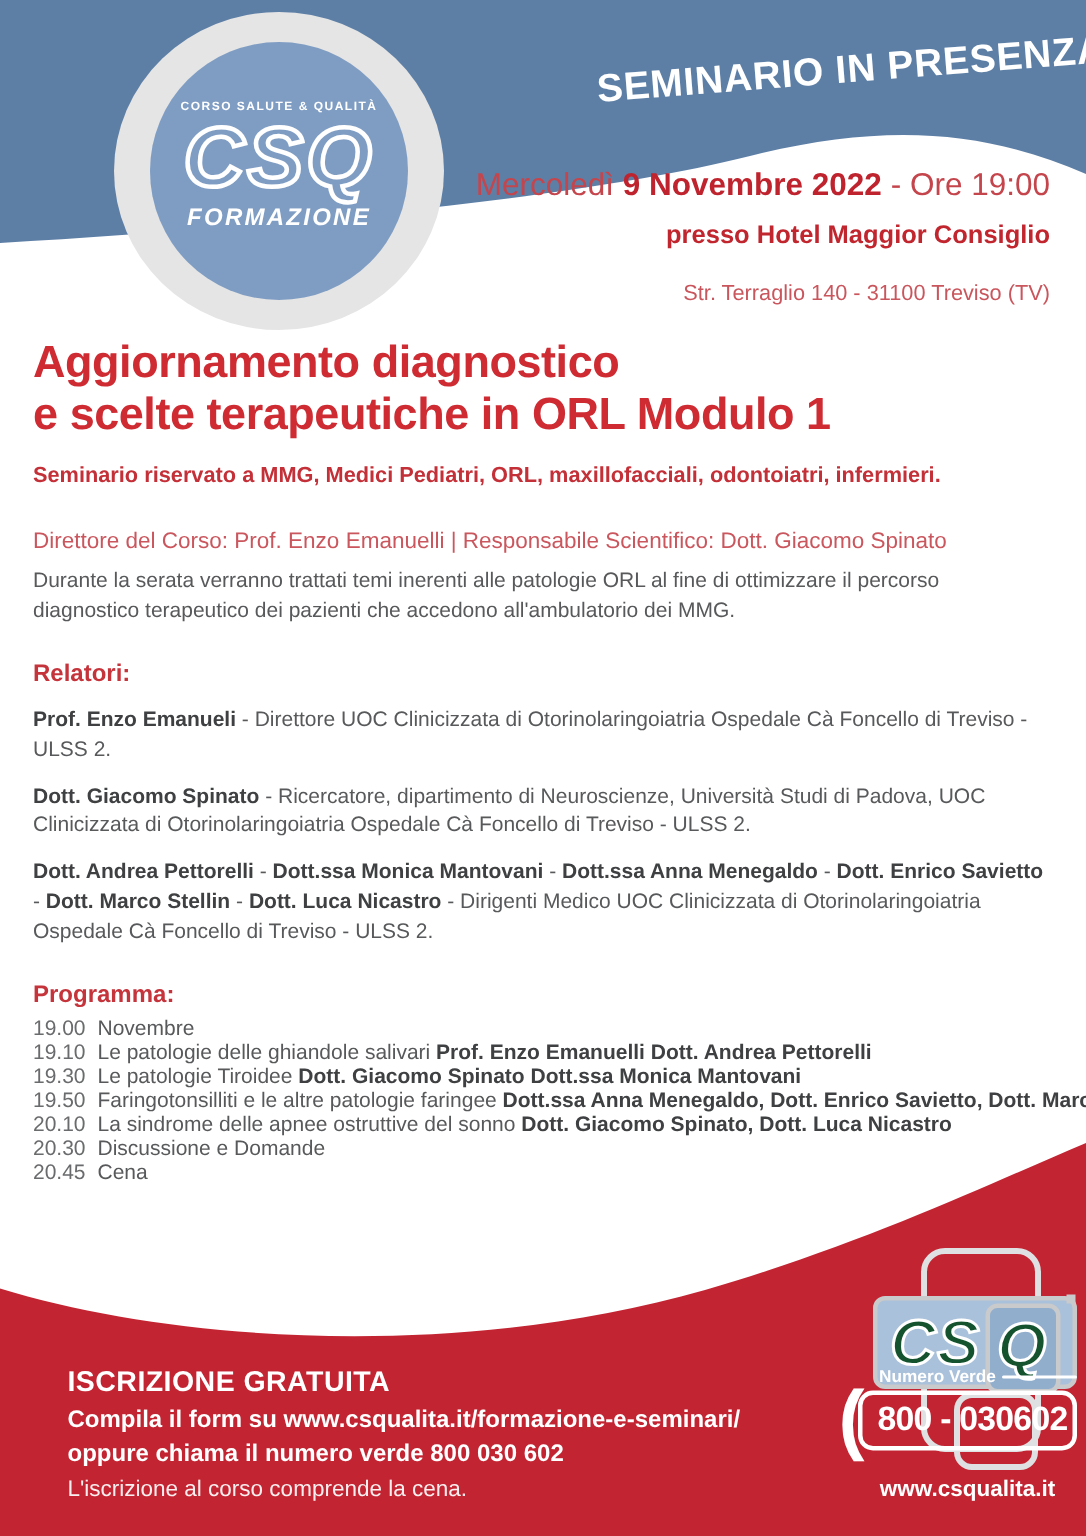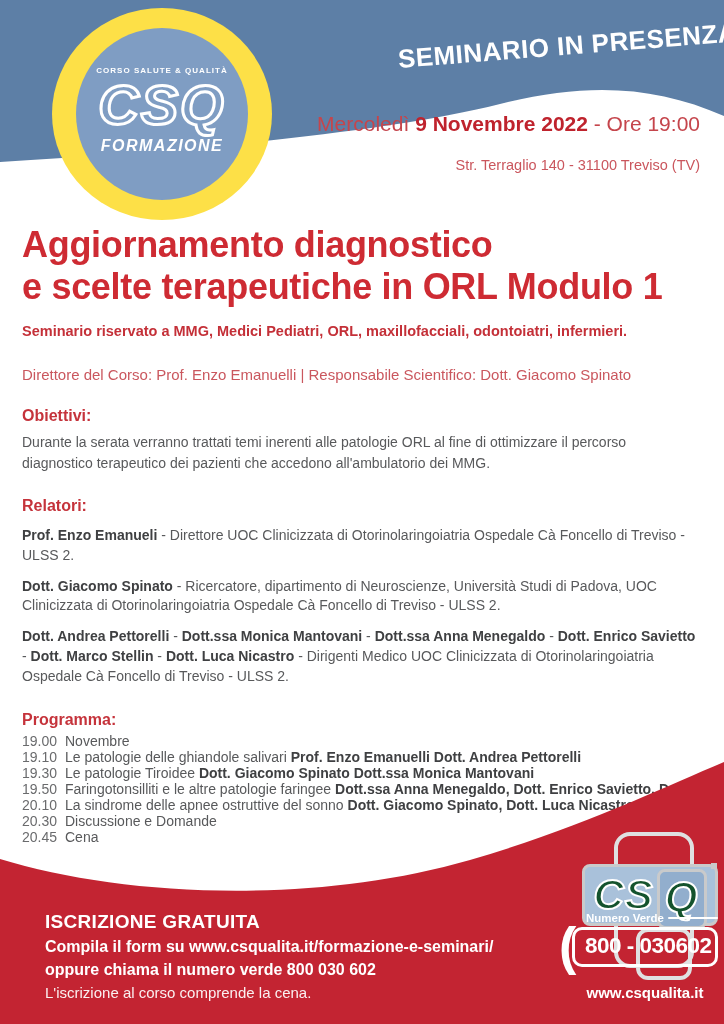--- a/index.html
+++ b/index.html
@@ -5,22 +5,22 @@
   html,body{margin:0;padding:0;}
   body{
     width:724px;height:1024px;position:relative;overflow:hidden;
     background:#ffffff;
     font-family:"Liberation Sans", sans-serif;
     -webkit-font-smoothing:antialiased;
   }
   
   .header-svg{position:absolute;top:0;left:0;}
   .logo-ellipse{
-    position:absolute;left:52px;top:8px;width:220px;height:212px;
-    background:#fde047;border-radius:50%;
+    position:absolute;left:76px;top:8px;width:220px;height:212px;
+    background:#e5e5e5;border-radius:50%;
   }
   .logo-circle{
     position:absolute;left:24px;top:20px;width:172px;height:172px;
     background:#7f9dc3;border-radius:50%;
     display:flex;flex-direction:column;align-items:center;justify-content:center;
     text-align:center;overflow:hidden;
   }
   .logo-top-text{
     color:#ffffff;font-size:8px;font-weight:700;letter-spacing:1px;margin-top:-8px;
     white-space:nowrap;
@@ -44,21 +44,21 @@
   .date-block{
     position:absolute;right:24px;top:112px;text-align:right;
   }
   .date-line{font-size:21px;color:#c5454c;white-space:nowrap;}
   .date-line .strong{font-weight:800;color:#bf232d;}
   .venue-line{margin-top:11px;font-size:17px;font-weight:700;color:#c1262f;}
   .address-line{margin-top:21px;font-size:14.5px;color:#ca565d;}
   
   .content{position:absolute;left:22px;top:224px;width:676px;}
   .main-title{
-    color:#ce2b33;font-size:36px;font-weight:700;line-height:1.17;
+    color:#ce2b33;font-size:30px;font-weight:700;line-height:1.17;
     letter-spacing:-.3px;
   }
   .subtitle{margin-top:15px;font-size:14.5px;font-weight:700;color:#c43038;}
   .direction-line{margin-top:27px;font-size:15px;color:#ca575e;}
   .section-heading{
     margin-top:24px;font-size:16px;font-weight:700;color:#c5333b;
   }
   .body-par{margin-top:7px;font-size:14px;color:#58595b;line-height:1.45;}
   .speaker-par{margin-top:11px;font-size:14px;color:#58595b;line-height:1.42;}
   .b{font-weight:700;color:#3f4042;}
@@ -129,34 +129,34 @@
     <div class="logo-bottom-text">FORMAZIONE</div>
   </div>
 </div>
 
 <div class="presence-banner">SEMINARIO IN PRESENZA</div>
 
 <div class="date-block">
   <div class="date-line">
     <span>Mercoledì </span><span class="strong">9 Novembre 2022</span><span> - Ore 19:00</span>
   </div>
+  <div class="venue-line">presso Hotel Maggior Consiglio</div>
   <div class="address-line">Str. Terraglio 140 - 31100 Treviso (TV)</div>
 </div>
 
 <div class="content">
   <div class="main-title">
     <div>Aggiornamento diagnostico</div>
     <div>e scelte terapeutiche in ORL Modulo 1</div>
   </div>
 
   <div class="subtitle">Seminario riservato a MMG, Medici Pediatri, ORL, maxillofacciali, odontoiatri, infermieri.</div>
 
   <div class="direction-line">Direttore del Corso: Prof. Enzo Emanuelli | Responsabile Scientifico: Dott. Giacomo Spinato</div>
 
-  <div class="section-heading">Obiettivi:</div>
   <div class="body-par">Durante la serata verranno trattati temi inerenti alle patologie ORL al fine di ottimizzare il percorso diagnostico terapeutico dei pazienti che accedono all'ambulatorio dei MMG.</div>
 
   <div class="section-heading">Relatori:</div>
   <div>
       <div class="speaker-par"><span class="b">Prof. Enzo Emanueli</span><span> - Direttore UOC Clinicizzata di Otorinolaringoiatria Ospedale Cà Foncello di Treviso - ULSS 2.</span></div>
       <div class="speaker-par"><span class="b">Dott. Giacomo Spinato</span><span> - Ricercatore, dipartimento di Neuroscienze, Università Studi di Padova, UOC Clinicizzata di Otorinolaringoiatria Ospedale Cà Foncello di Treviso - ULSS 2.</span></div>
       <div class="speaker-par"><span class="b">Dott. Andrea Pettorelli</span><span> - </span><span class="b">Dott.ssa Monica Mantovani</span><span> - </span><span class="b">Dott.ssa Anna Menegaldo</span><span> - </span><span class="b">Dott. Enrico Savietto</span><span> - </span><span class="b">Dott. Marco Stellin</span><span> - </span><span class="b">Dott. Luca Nicastro</span><span> - Dirigenti Medico UOC Clinicizzata di Otorinolaringoiatria Ospedale Cà Foncello di Treviso - ULSS 2.</span></div>
     </div>
 
   <div class="section-heading">Programma:</div>

